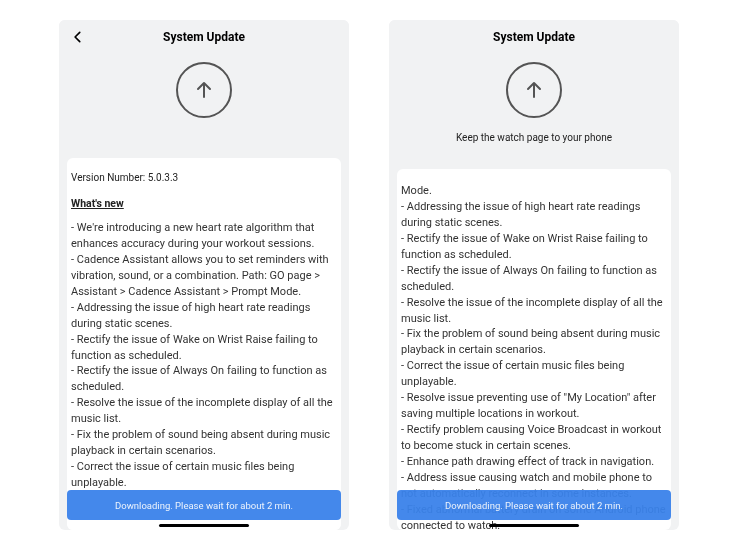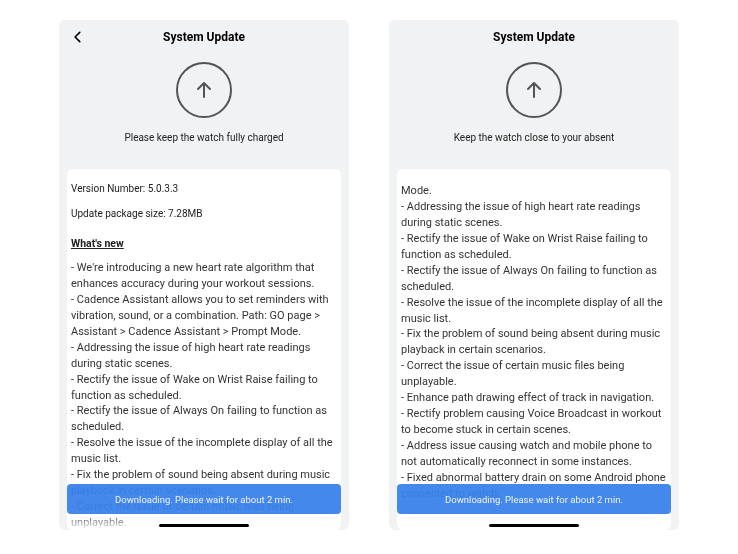--- a/index.html
+++ b/index.html
@@ -85,21 +85,21 @@
     position: absolute;
     left: 0; right: 0; bottom: 0;
     height: 16px;
     background: linear-gradient(to bottom, rgba(255,255,255,0), rgba(255,255,255,1));
     pointer-events: none;
   }
   .download-bar {
     position: absolute;
     left: 8px;
     right: 8px;
-    bottom: 16px;
+    bottom: 10px;
     height: 30px;
     background: #3a82ea;
     border-radius: 4px;
     display: flex;
     align-items: center;
     justify-content: center;
     color: #ecf3fd;
     font-size: 9.5px;
     opacity: 0.95;
   }
@@ -128,26 +128,24 @@
       </div>
       <div class="title">System Update</div>
     </div>
 
     <div class="upload-section">
       <div class="circle">
         <svg width="24" height="24" viewBox="0 0 24 24">
           <path d="M12 19 V5 M6 11 L12 5 L18 11" stroke="#545454" stroke-width="2" fill="none" stroke-linecap="round" stroke-linejoin="round"></path>
         </svg>
       </div>
-      <div class="subtitle">Please keep the watch fully charged</div>
     </div>
 
     <div class="card">
       <div class="version">Version Number: 5.0.3.3</div>
-      <div class="pkgsize">Update package size: 7.28MB</div>
       <div class="whatsnew">What's new</div>
       <div class="notes" id="notes-left">
           <span class="note-item">We're introducing a new heart rate algorithm that enhances accuracy during your workout sessions.</span>
           <span class="note-item">Cadence Assistant allows you to set reminders with vibration, sound, or a combination.  Path: GO page &gt; Assistant &gt; Cadence Assistant &gt; Prompt Mode.</span>
           <span class="note-item">Addressing the issue of high heart rate readings during static scenes.</span>
           <span class="note-item">Rectify the issue of Wake on Wrist Raise failing to function as scheduled.</span>
           <span class="note-item">Rectify the issue of Always On failing to function as scheduled.</span>
           <span class="note-item">Resolve the issue of the incomplete display of all the music list.</span>
           <span class="note-item">Fix the problem of sound being absent during music playback in certain scenarios.</span>
           <span class="note-item">Correct the issue of certain music files being unplayable.</span>
@@ -165,34 +163,35 @@
     <div class="header">
       <div class="title">System Update</div>
     </div>
 
     <div class="upload-section">
       <div class="circle">
         <svg width="24" height="24" viewBox="0 0 24 24">
           <path d="M12 19 V5 M6 11 L12 5 L18 11" stroke="#545454" stroke-width="2" fill="none" stroke-linecap="round" stroke-linejoin="round"></path>
         </svg>
       </div>
-      <div class="subtitle">Keep the watch close to your absent</div>
+      <div class="subtitle">Keep the watch page to your phone</div>
     </div>
 
     <div class="card">
       <div class="notes" id="notes-right">
           <span style="display: block;">Mode.</span>
           <span class="note-item">Addressing the issue of high heart rate readings during static scenes.</span>
           <span class="note-item">Rectify the issue of Wake on Wrist Raise failing to function as scheduled.</span>
           <span class="note-item">Rectify the issue of Always On failing to function as scheduled.</span>
           <span class="note-item">Resolve the issue of the incomplete display of all the music list.</span>
           <span class="note-item">Fix the problem of sound being absent during music playback in certain scenarios.</span>
           <span class="note-item">Correct the issue of certain music files being unplayable.</span>
+          <span class="note-item">Resolve issue preventing use of "My Location" after saving multiple locations in workout.</span>
+          <span class="note-item">Rectify problem causing Voice Broadcast in workout to become stuck in certain scenes.</span>
           <span class="note-item">Enhance path drawing effect of track in navigation.</span>
-          <span class="note-item">Rectify problem causing Voice Broadcast in workout to become stuck in certain scenes.</span>
           <span class="note-item">Address issue causing watch and mobile phone to not automatically reconnect in some instances.</span>
           <span class="note-item">Fixed abnormal battery drain on some Android phone connected to watch.</span>
         </div>
     </div>
 
     <div class="download-bar">
       <span>Downloading. Please wait for about 2 min.</span>
     </div>
     <div class="home-indicator"></div>
   </div>

